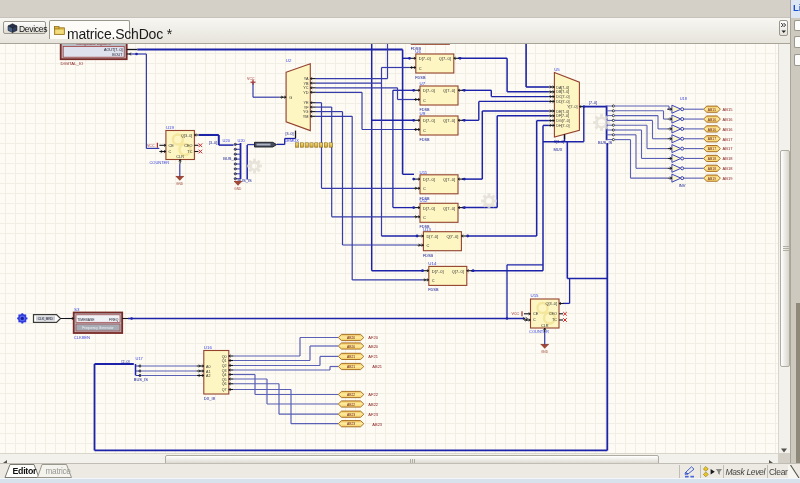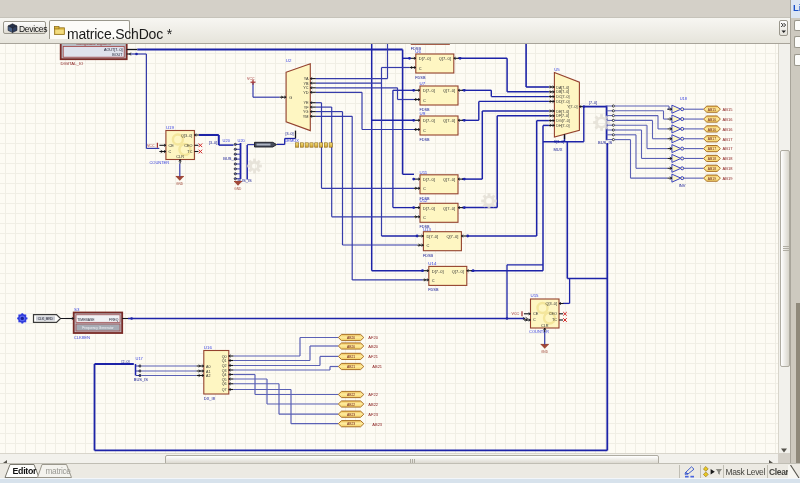--- a/index.html
+++ b/index.html
@@ -784,20 +784,20 @@
     <rect x="8.4" y="10.8" width="3.6" height="1.7" fill="#4a66e0"></rect>
   </svg>
   <div class="sep" style="left:700px;"></div>
   <svg width="22" height="13" style="position:absolute;left:702px;top:0;">
     <polygon points="3.8,1.5 6.2,3.9 3.8,6.3 1.4,3.9" fill="#e8c820" stroke="#8a6a14" stroke-width="0.6"></polygon>
     <polygon points="3.8,7 6.2,9.4 3.8,11.8 1.4,9.4" fill="#e8c820" stroke="#8a6a14" stroke-width="0.6"></polygon>
     <polygon points="8.6,4 12.8,6.8 8.6,9.6" fill="#1a1a1a"></polygon>
     <path d="M13.8,4 L20,4 L17.8,7 L17.8,9.8 L16,8.4 L16,7 Z" fill="#8a8a82"></path>
   </svg>
   <div class="sep" style="left:723px;"></div>
-  <span style="position:absolute;left:725.5px;top:1.5px;font-size:8.5px;">Mask Level</span>
+  <span style="position:absolute;left:725.5px;top:1.5px;font-size:8.5px;font-style:italic;">Mask Level</span>
   <div class="sep" style="left:767px;"></div>
-  <span style="position:absolute;left:769px;top:1.5px;font-size:8.5px;font-weight:bold;">Clear</span>
+  <span style="position:absolute;left:769px;top:1.5px;font-size:8.5px;">Clear</span>
   <svg width="12" height="13" style="position:absolute;left:788px;top:0;z-index:5;">
     <polygon points="0,0 2.5,0 11,13 0,13" fill="#f7f6f1"></polygon>
     <path d="M2.5,0 L11,13" stroke="#55534c" stroke-width="1.1" fill="none"></path>
   </svg>
 </div>
 <div id="bluestrip"></div>
 </body></html>

